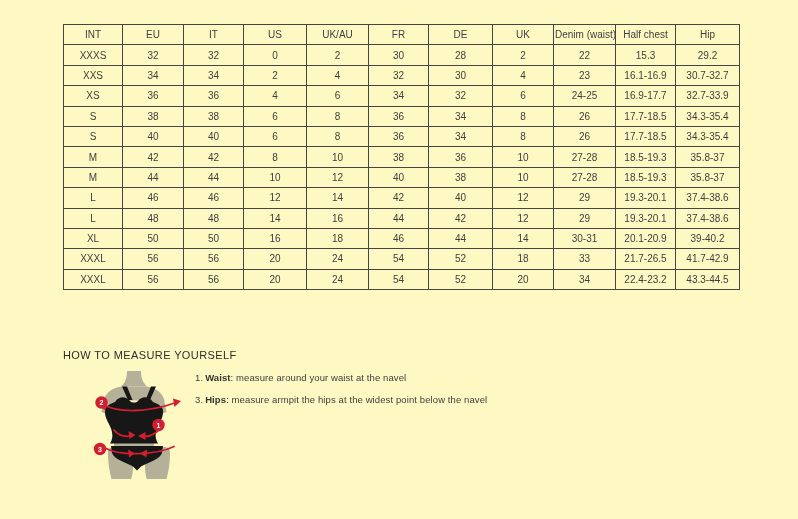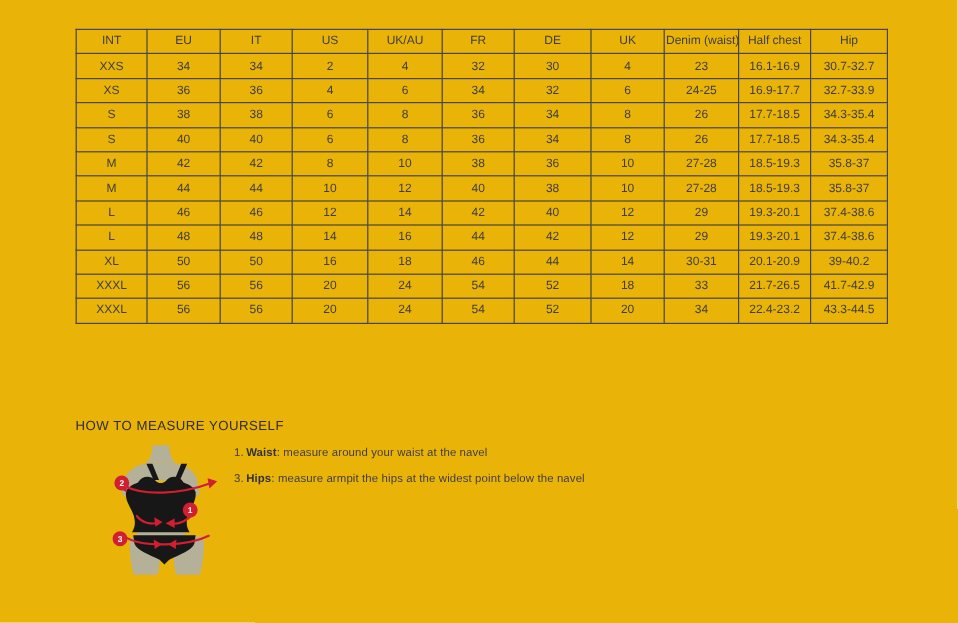--- a/index.html
+++ b/index.html
@@ -1,19 +1,19 @@
 <!DOCTYPE html>
 <html><head>
 <meta charset="utf-8">
 <style>
   * { margin:0; padding:0; box-sizing:border-box; }
   html,body { background:#fff; }
   body { font-family:"Liberation Sans", sans-serif; }
   .page {
-    position:relative; width:798px; height:519px; background:#eab308; overflow:hidden;
+    position:relative; width:798px; height:519px; background:#fef9c3; overflow:hidden;
   }
 
   
   table.size-chart {
     position:absolute; left:63px; top:24px;
     border-collapse:collapse; table-layout:fixed; width:676px;
     border:1.5px solid #3d3d3d;
   }
   table.size-chart th, table.size-chart td {
     border:1px solid #454545;
@@ -76,20 +76,33 @@
           <th>FR</th>
           <th>DE</th>
           <th>UK</th>
           <th>Denim (waist)</th>
           <th>Half chest</th>
           <th>Hip</th>
         </tr>
     </thead>
     <tbody>
         <tr>
+          <td>XXXS</td>
+          <td>32</td>
+          <td>32</td>
+          <td>0</td>
+          <td>2</td>
+          <td>30</td>
+          <td>28</td>
+          <td>2</td>
+          <td>22</td>
+          <td>15.3</td>
+          <td>29.2</td>
+        </tr>
+        <tr>
           <td>XXS</td>
           <td>34</td>
           <td>34</td>
           <td>2</td>
           <td>4</td>
           <td>32</td>
           <td>30</td>
           <td>4</td>
           <td>23</td>
           <td>16.1-16.9</td>

